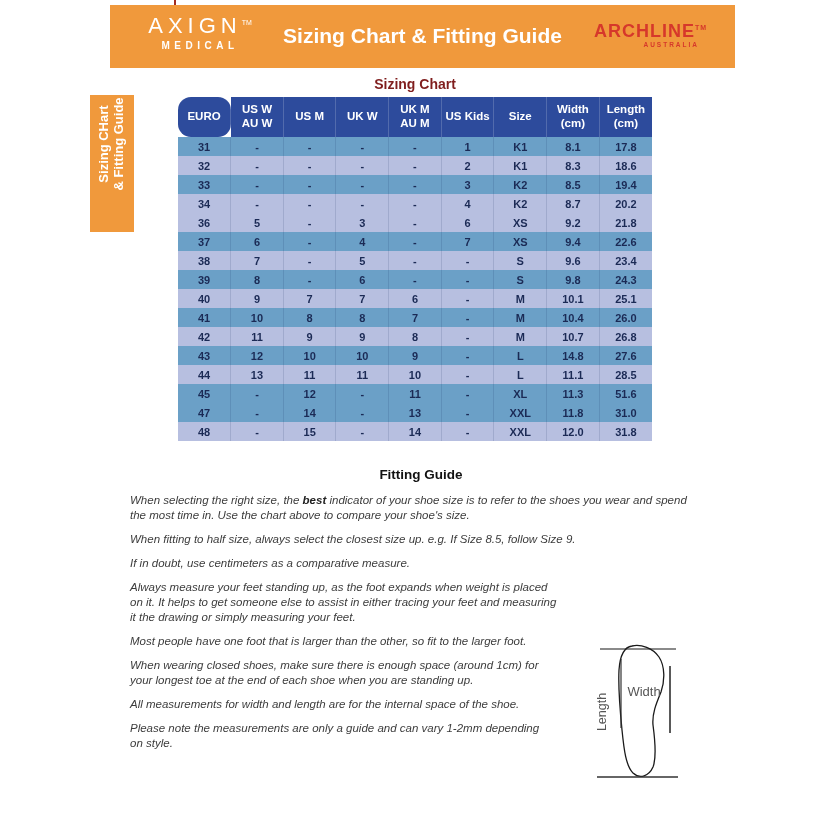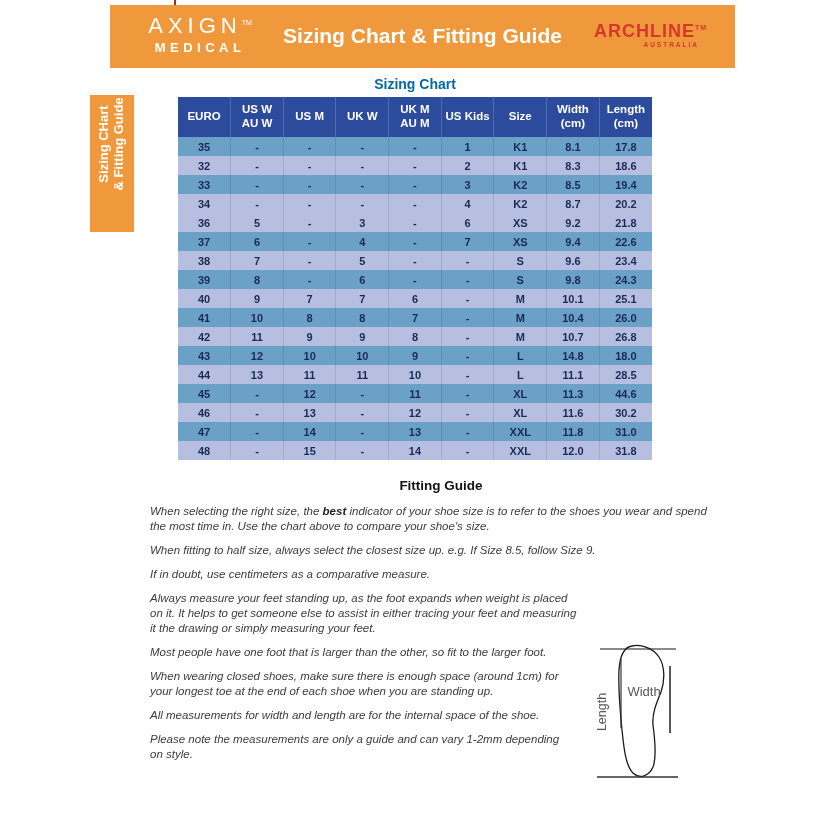--- a/index.html
+++ b/index.html
@@ -9,56 +9,56 @@
 
   
   .banner { position:absolute; left:110px; top:5px; width:625px; height:63px;
             background:#F0993C; }
   .brand-rule { position:absolute; left:174px; top:0; width:2px; height:58px;
                 background:#A32B20; }
   .axign { position:absolute; left:20px; top:10px; width:140px; text-align:center;
            color:#ffffff; z-index:2; }
   .axign-name { font-size:22px; letter-spacing:5px; font-weight:400; line-height:1; }
   .axign-name sup { font-size:7px; letter-spacing:0; }
-  .axign-sub { font-size:13px; letter-spacing:4.5px; font-weight:bold; margin-top:3px; }
+  .axign-sub { font-size:10px; letter-spacing:4.5px; font-weight:bold; margin-top:3px; }
   .banner-title { position:absolute; left:150px; right:150px; top:19px;
                   text-align:center; color:#ffffff; font-size:21px; font-weight:bold; }
   .archline { position:absolute; right:28px; top:17px; text-align:right; color:#D6382B; }
   .archline-name { font-size:18px; font-weight:bold; letter-spacing:1px; line-height:1; }
   .archline-name sup { font-size:7px; }
   .archline-sub { font-size:6.5px; letter-spacing:2px; font-weight:bold; margin-top:1px;
                   margin-right:8px; }
 
   
   .side-tab { position:absolute; left:90px; top:95px; width:44px; height:137px;
               background:#F0993C; }
   .side-tab-text { position:absolute; left:50%; top:36%;
                    transform:translate(-50%,-50%) rotate(-90deg);
                    white-space:pre-line; text-align:center; width:150px;
                    color:#ffffff; font-weight:bold; font-size:13px; line-height:1.15; }
 
   
   .chart-title { position:absolute; left:178px; top:76px; width:474px;
-                 text-align:center; font-size:14px; font-weight:bold; color:#0369a1; }
+                 text-align:center; font-size:14px; font-weight:bold; color:#7f1d1d; }
   table.sizing { position:absolute; left:178px; top:97px; width:474px;
                  border-collapse:collapse; table-layout:fixed; }
   table.sizing th { background:#2D4B9C; color:#ffffff; font-size:11.5px;
                     font-weight:bold; height:40px; text-align:center;
                     vertical-align:middle; white-space:pre-line; line-height:1.2;
                     border-left:1px solid rgba(255,255,255,0.18); }
-  table.sizing th:first-child { border-left:none; }
+  table.sizing th:first-child { border-left:none;border-radius:13px; }
   table.sizing td { height:19px; text-align:center; font-size:11px; font-weight:bold;
                     color:#1B2A55; border-left:1px solid rgba(20,40,90,0.14);
                     vertical-align:middle; }
   table.sizing td:first-child { border-left:none; }
   table.sizing tr.dark td  { background:#6BA0C7; }
   table.sizing tr.light td { background:#B7BFE0; }
 
   
-  .text-col { position:absolute; left:130px; top:478px; width:582px;margin-left:20px; }
+  .text-col { position:absolute; left:130px; top:467px; width:582px; }
   .section-title { text-align:center; font-size:13.5px; font-weight:bold;
                    color:#111; margin-bottom:11px; }
   .section-title.spaced { margin-top:12px; }
   .text-col p { font-size:11.5px; color:#3c3c3c; line-height:15px;
                 margin-bottom:9px; white-space:pre-line;font-style:italic; }
   .text-col p b { color:#222; }
 
   
   .foot-diagram { position:absolute; left:592px; top:632px; width:138px; height:162px; }
   .foot-diagram svg text { font-family:"Liberation Sans", sans-serif; }
@@ -101,21 +101,21 @@
         <th>US Kids</th>
         <th>Size</th>
         <th>Width
 (cm)</th>
         <th>Length
 (cm)</th>
       </tr>
     </thead>
     <tbody>
         <tr class="dark">
-          <td>35</td>
+          <td>31</td>
           <td>-</td>
           <td>-</td>
           <td>-</td>
           <td>-</td>
           <td>1</td>
           <td>K1</td>
           <td>8.1</td>
           <td>17.8</td>
         </tr>
         <tr class="light">
@@ -230,21 +230,21 @@
         </tr>
         <tr class="dark">
           <td>43</td>
           <td>12</td>
           <td>10</td>
           <td>10</td>
           <td>9</td>
           <td>-</td>
           <td>L</td>
           <td>14.8</td>
-          <td>18.0</td>
+          <td>27.6</td>
         </tr>
         <tr class="light">
           <td>44</td>
           <td>13</td>
           <td>11</td>
           <td>11</td>
           <td>10</td>
           <td>-</td>
           <td>L</td>
           <td>11.1</td>
@@ -252,32 +252,21 @@
         </tr>
         <tr class="dark">
           <td>45</td>
           <td>-</td>
           <td>12</td>
           <td>-</td>
           <td>11</td>
           <td>-</td>
           <td>XL</td>
           <td>11.3</td>
-          <td>44.6</td>
-        </tr>
-        <tr class="light">
-          <td>46</td>
-          <td>-</td>
-          <td>13</td>
-          <td>-</td>
-          <td>12</td>
-          <td>-</td>
-          <td>XL</td>
-          <td>11.6</td>
-          <td>30.2</td>
+          <td>51.6</td>
         </tr>
         <tr class="dark">
           <td>47</td>
           <td>-</td>
           <td>14</td>
           <td>-</td>
           <td>13</td>
           <td>-</td>
           <td>XXL</td>
           <td>11.8</td>

